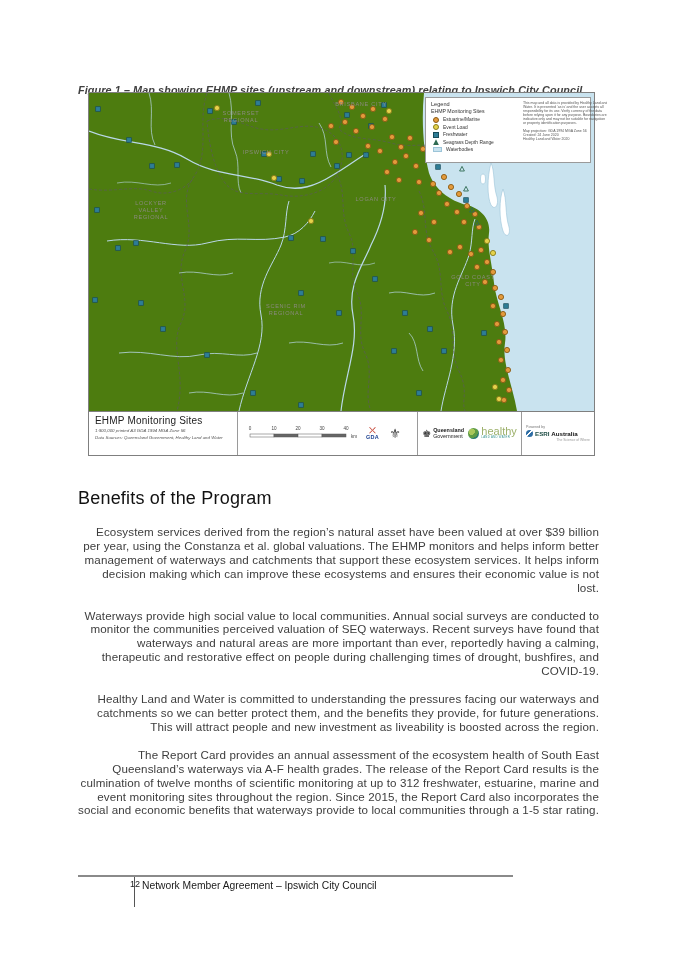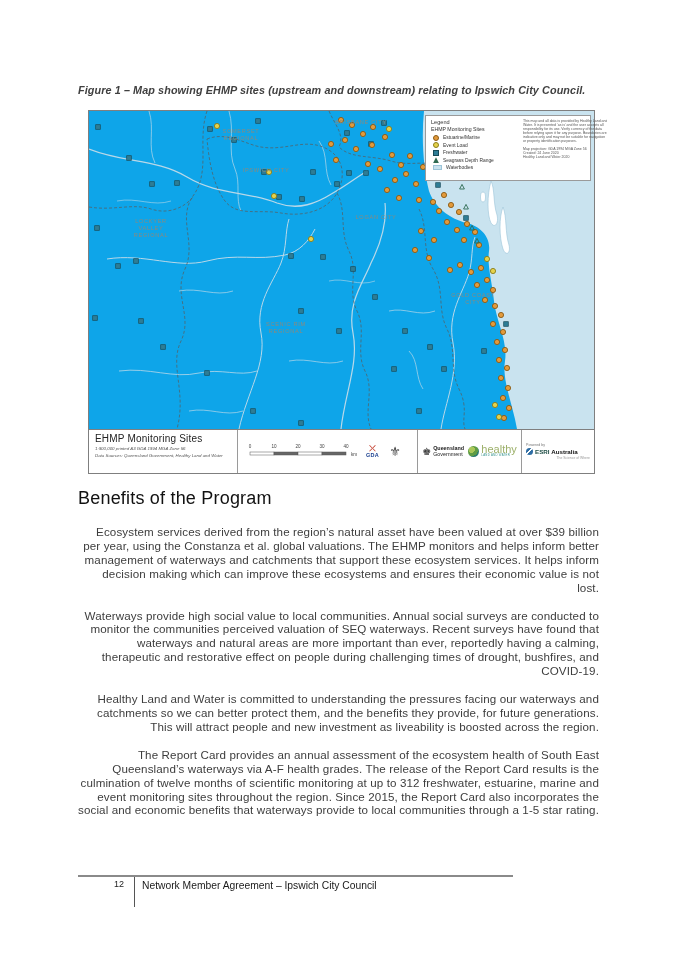--- a/index.html
+++ b/index.html
@@ -1,22 +1,22 @@
 <!DOCTYPE html>
 <html><head>
 <meta charset="utf-8">
 <style>
   html,body{margin:0;padding:0;background:#e8e8e8;}
   .page{position:relative;width:675px;height:955px;background:#ffffff;margin:0 auto;
         font-family:"Liberation Sans", sans-serif;overflow:hidden;}
   .caption{position:absolute;left:78px;top:84px;width:530px;font-size:10.8px;
            font-weight:bold;font-style:italic;color:#404040;letter-spacing:.1px;}
   
-  .map-frame{position:absolute;left:88px;top:110px;width:505px;height:362px;
-             border:1px solid #7f7f7f;background:#0ea5e9;}
+  .map-frame{position:absolute;left:88px;top:92px;width:505px;height:362px;
+             border:1px solid #7f7f7f;background:#4d7c0f;}
   #map-svg{position:absolute;left:0;top:0;}
   .region-lbl{font-family:"Liberation Sans",sans-serif;font-size:5.6px;fill:#8a8a7e;
               letter-spacing:.7px;text-anchor:middle;}
   .legend{position:absolute;left:336px;top:4px;width:166px;height:66px;background:#fff;
           border:1px solid #9a9a9a;display:flex;padding:3px 3px 2px 5px;box-sizing:border-box;}
   .leg-left{width:88px;flex:none;}
   .leg-title{font-size:5.6px;color:#333;margin-bottom:1px;}
   .leg-sub{font-size:5.2px;color:#333;margin-bottom:2px;}
   .leg-item{display:flex;align-items:center;height:7.5px;}
   .leg-sym{width:6px;height:6px;flex:none;margin:0 4px 0 2px;box-sizing:border-box;}
@@ -57,21 +57,21 @@
     background:linear-gradient(135deg,#2e6da4 0 40%,#ffffff 40% 50%,#2e6da4 50% 90%,#ffffff 90%);}
   .esri-name{font-size:6.2px;font-weight:bold;color:#1f4e46;}
   .esri-name b{color:#111;}
   .esri-sub{font-size:3.4px;color:#999;margin-top:1px;align-self:flex-end;}
   
   .text-col{position:absolute;left:78px;top:488px;width:521px;color:#3d3d3d;}
   .heading{font-size:18px;font-weight:normal;color:#111;margin:0 0 16px 0;letter-spacing:.2px;}
   .para{font-size:11.6px;line-height:13.9px;letter-spacing:.12px;margin:0 0 14px 0;text-align:right;}
   
   .footer-rule{position:absolute;left:78px;top:875px;width:435px;height:2px;background:#8a8a8a;}
-  .footer-num{position:absolute;left:100px;top:879px;width:24px;text-align:right;
+  .footer-num{position:absolute;left:116px;top:879px;width:24px;text-align:right;
               font-size:9px;color:#222;}
   .footer-div{position:absolute;left:134px;top:877px;width:1px;height:30px;background:#555;}
   .footer-text{position:absolute;left:142px;top:880px;font-size:10.3px;color:#1a1a1a;}
 </style>
 </head>
 <body>
 
 <div class="page">
 
   <div class="caption">Figure 1 – Map showing EHMP sites (upstream and downstream) relating to Ipswich City Council.</div>

